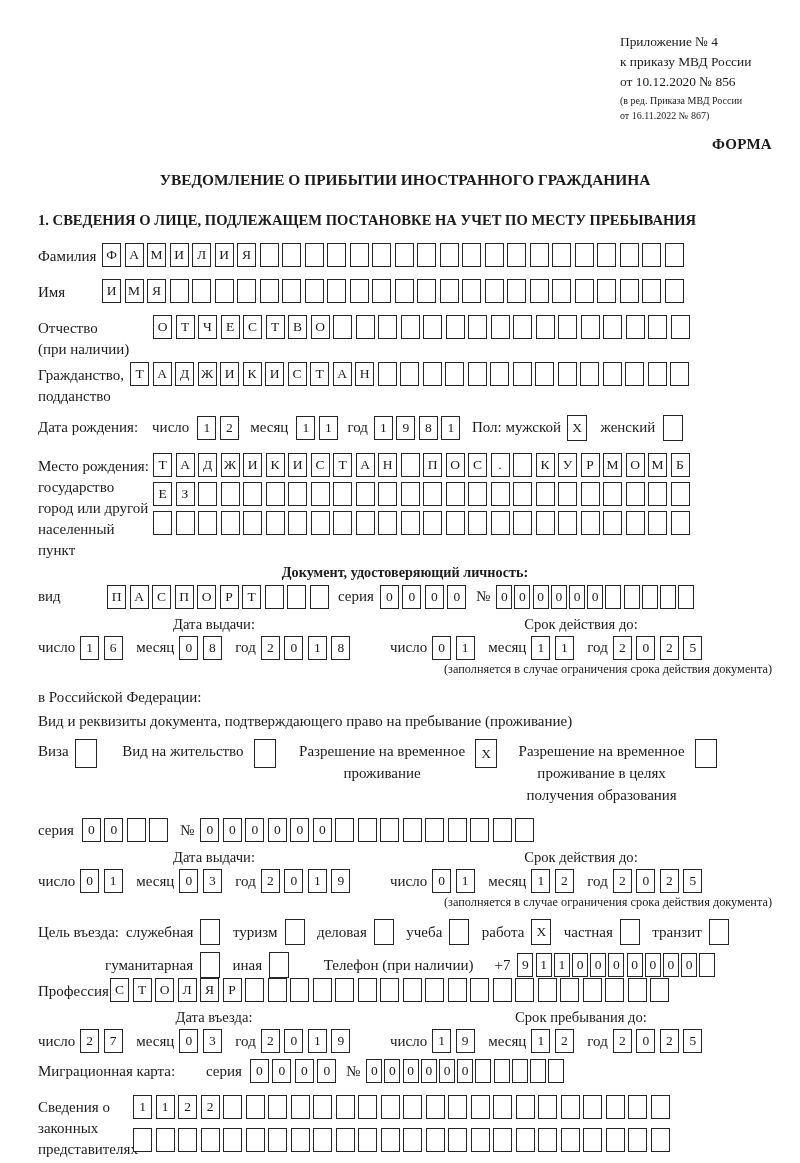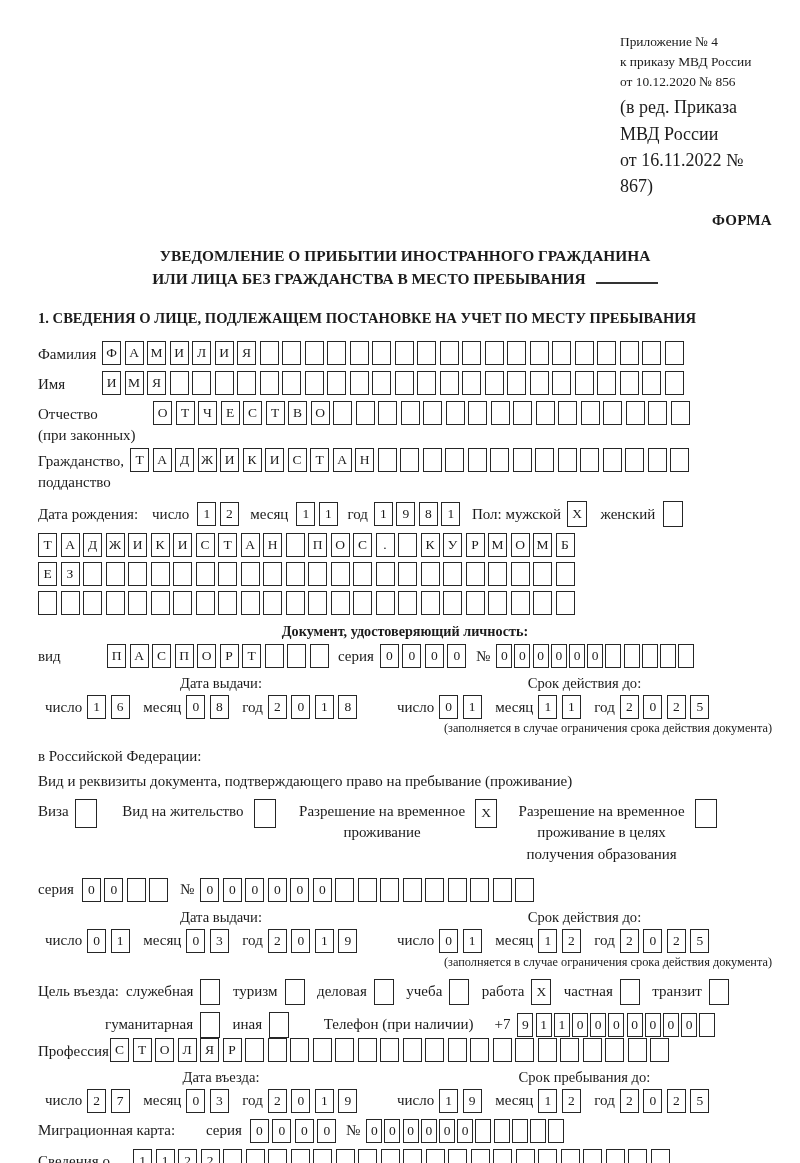--- a/index.html
+++ b/index.html
@@ -4,28 +4,28 @@
 <style>
   * { margin:0; padding:0; box-sizing:border-box; }
   html,body { background:#fff; }
   .page {
     width:800px; height:1163px; background:#fff; color:#1b1b1b;
     font-family:"Liberation Serif","DejaVu Serif",serif;
     font-size:15px; padding:32px 28px 0 38px; overflow:hidden; position:relative;
   }
   
   .ref-block { margin-left:582px; font-size:13.4px; line-height:1.48; }
-  .ref-sub { font-size:18px; line-height:1.45; margin-top:3px; }
+  .ref-sub { font-size:10px; line-height:1.45; margin-top:3px; }
   .forma { text-align:right; font-weight:700; font-size:15px; margin-top:13px; letter-spacing:.3px; }
   
   .title { margin-top:15px; text-align:center; font-weight:700; font-size:15.4px; line-height:1.5; }
   .title-blank { display:inline-block; width:62px; border-bottom:2px solid #333; margin-left:10px; vertical-align:baseline; }
   .sec1 { margin-top:20px; font-weight:700; font-size:14.6px; white-space:nowrap; }
   
-  .row { display:flex; align-items:flex-start; margin-top:6px; }
+  .row { display:flex; align-items:flex-start; margin-top:12px; }
   .lbl { flex:none; line-height:21px; padding-top:3px; }
   .w64{width:64px;} .w115{width:115px;} .w92{width:92px;} .w72{width:72px;}
   .cells { display:inline-flex; flex-wrap:nowrap; }
   .cell {
     flex:none; width:19px; height:24px; border:1.6px solid #262626; margin-right:3.5px;
     display:inline-flex; align-items:center; justify-content:center;
     font-size:13.5px; background:#fff;
   }
   .cells.tight .cell { width:16px; margin-right:2.2px; }
   .cells.cb .cell { width:20px; height:26px; }
@@ -33,21 +33,21 @@
   .stack { display:flex; flex-direction:column; }
   .stack .cells { margin-bottom:5px; }
   
   .irow { display:flex; align-items:center; margin-top:8px; flex-wrap:nowrap; }
   .irow > span.t { white-space:nowrap; }
   .g6{margin-right:6px;} .g8{margin-right:8px;} .g10{margin-right:10px;} .g14{margin-right:14px;}
   
   .center-bold { text-align:center; font-weight:700; font-size:14.2px; margin-top:3px; }
   
   .dates { display:flex; margin-top:7px; }
-  .dcol-l { flex:none; width:352px;margin-left:7px; }
+  .dcol-l { flex:none; width:352px; }
   .dcol-r { flex:1; }
   .dtitle { text-align:center; font-size:14.6px; margin-bottom:3px; }
   .drow { display:flex; align-items:center; }
   .drow .t { margin-right:5px; white-space:nowrap; }
   .drow .cells { margin-right:9px; }
   .drow .cell { margin-right:4.5px; }
   .sect-note { text-align:right; font-size:12.3px; margin-top:2px; }
   
   .plain { margin-top:8px; line-height:1.65; }
   
@@ -76,21 +76,20 @@
     <div class="ref-sub">
       <div>(в ред. Приказа МВД России</div>
       <div>от 16.11.2022 № 867)</div>
     </div>
   </div>
 
   <div class="forma">ФОРМА</div>
 
   <div class="title">
     <div>УВЕДОМЛЕНИЕ О ПРИБЫТИИ ИНОСТРАННОГО ГРАЖДАНИНА</div>
-    <div><span>ИЛИ ЛИЦА БЕЗ ГРАЖДАНСТВА В МЕСТО ПРЕБЫВАНИЯ</span><span class="title-blank"></span></div>
   </div>
 
   <div class="sec1">1. СВЕДЕНИЯ О ЛИЦЕ, ПОДЛЕЖАЩЕМ ПОСТАНОВКЕ НА УЧЕТ ПО МЕСТУ ПРЕБЫВАНИЯ</div>
 
   <div class="row" style="margin-top:14px;align-items:flex-end;">
     <div class="lbl w64">Фамилия</div>
     <div class="cells">
         <span class="cell">Ф</span>
         <span class="cell">А</span>
         <span class="cell">М</span>
@@ -148,21 +147,21 @@
         <span class="cell"></span>
         <span class="cell"></span>
         <span class="cell"></span>
         <span class="cell"></span>
       </div>
   </div>
 
   <div class="row">
     <div class="lbl w115">
       <div>Отчество</div>
-      <div>(при законных)</div>
+      <div>(при наличии)</div>
     </div>
     <div class="cells">
         <span class="cell">О</span>
         <span class="cell">Т</span>
         <span class="cell">Ч</span>
         <span class="cell">Е</span>
         <span class="cell">С</span>
         <span class="cell">Т</span>
         <span class="cell">В</span>
         <span class="cell">О</span>
@@ -242,20 +241,26 @@
     <span class="cells cb g10">
         <span class="cell">X</span>
       </span>
     <span class="t g8">женский</span>
     <span class="cells cb">
         <span class="cell"></span>
       </span>
   </div>
 
   <div class="row">
+    <div class="lbl w115">
+      <div>Место рождения:</div>
+      <div>государство</div>
+      <div>город или другой</div>
+      <div>населенный пункт</div>
+    </div>
     <div class="stack">
       <div class="cells">
           <span class="cell">Т</span>
           <span class="cell">А</span>
           <span class="cell">Д</span>
           <span class="cell">Ж</span>
           <span class="cell">И</span>
           <span class="cell">К</span>
           <span class="cell">И</span>
           <span class="cell">С</span>

